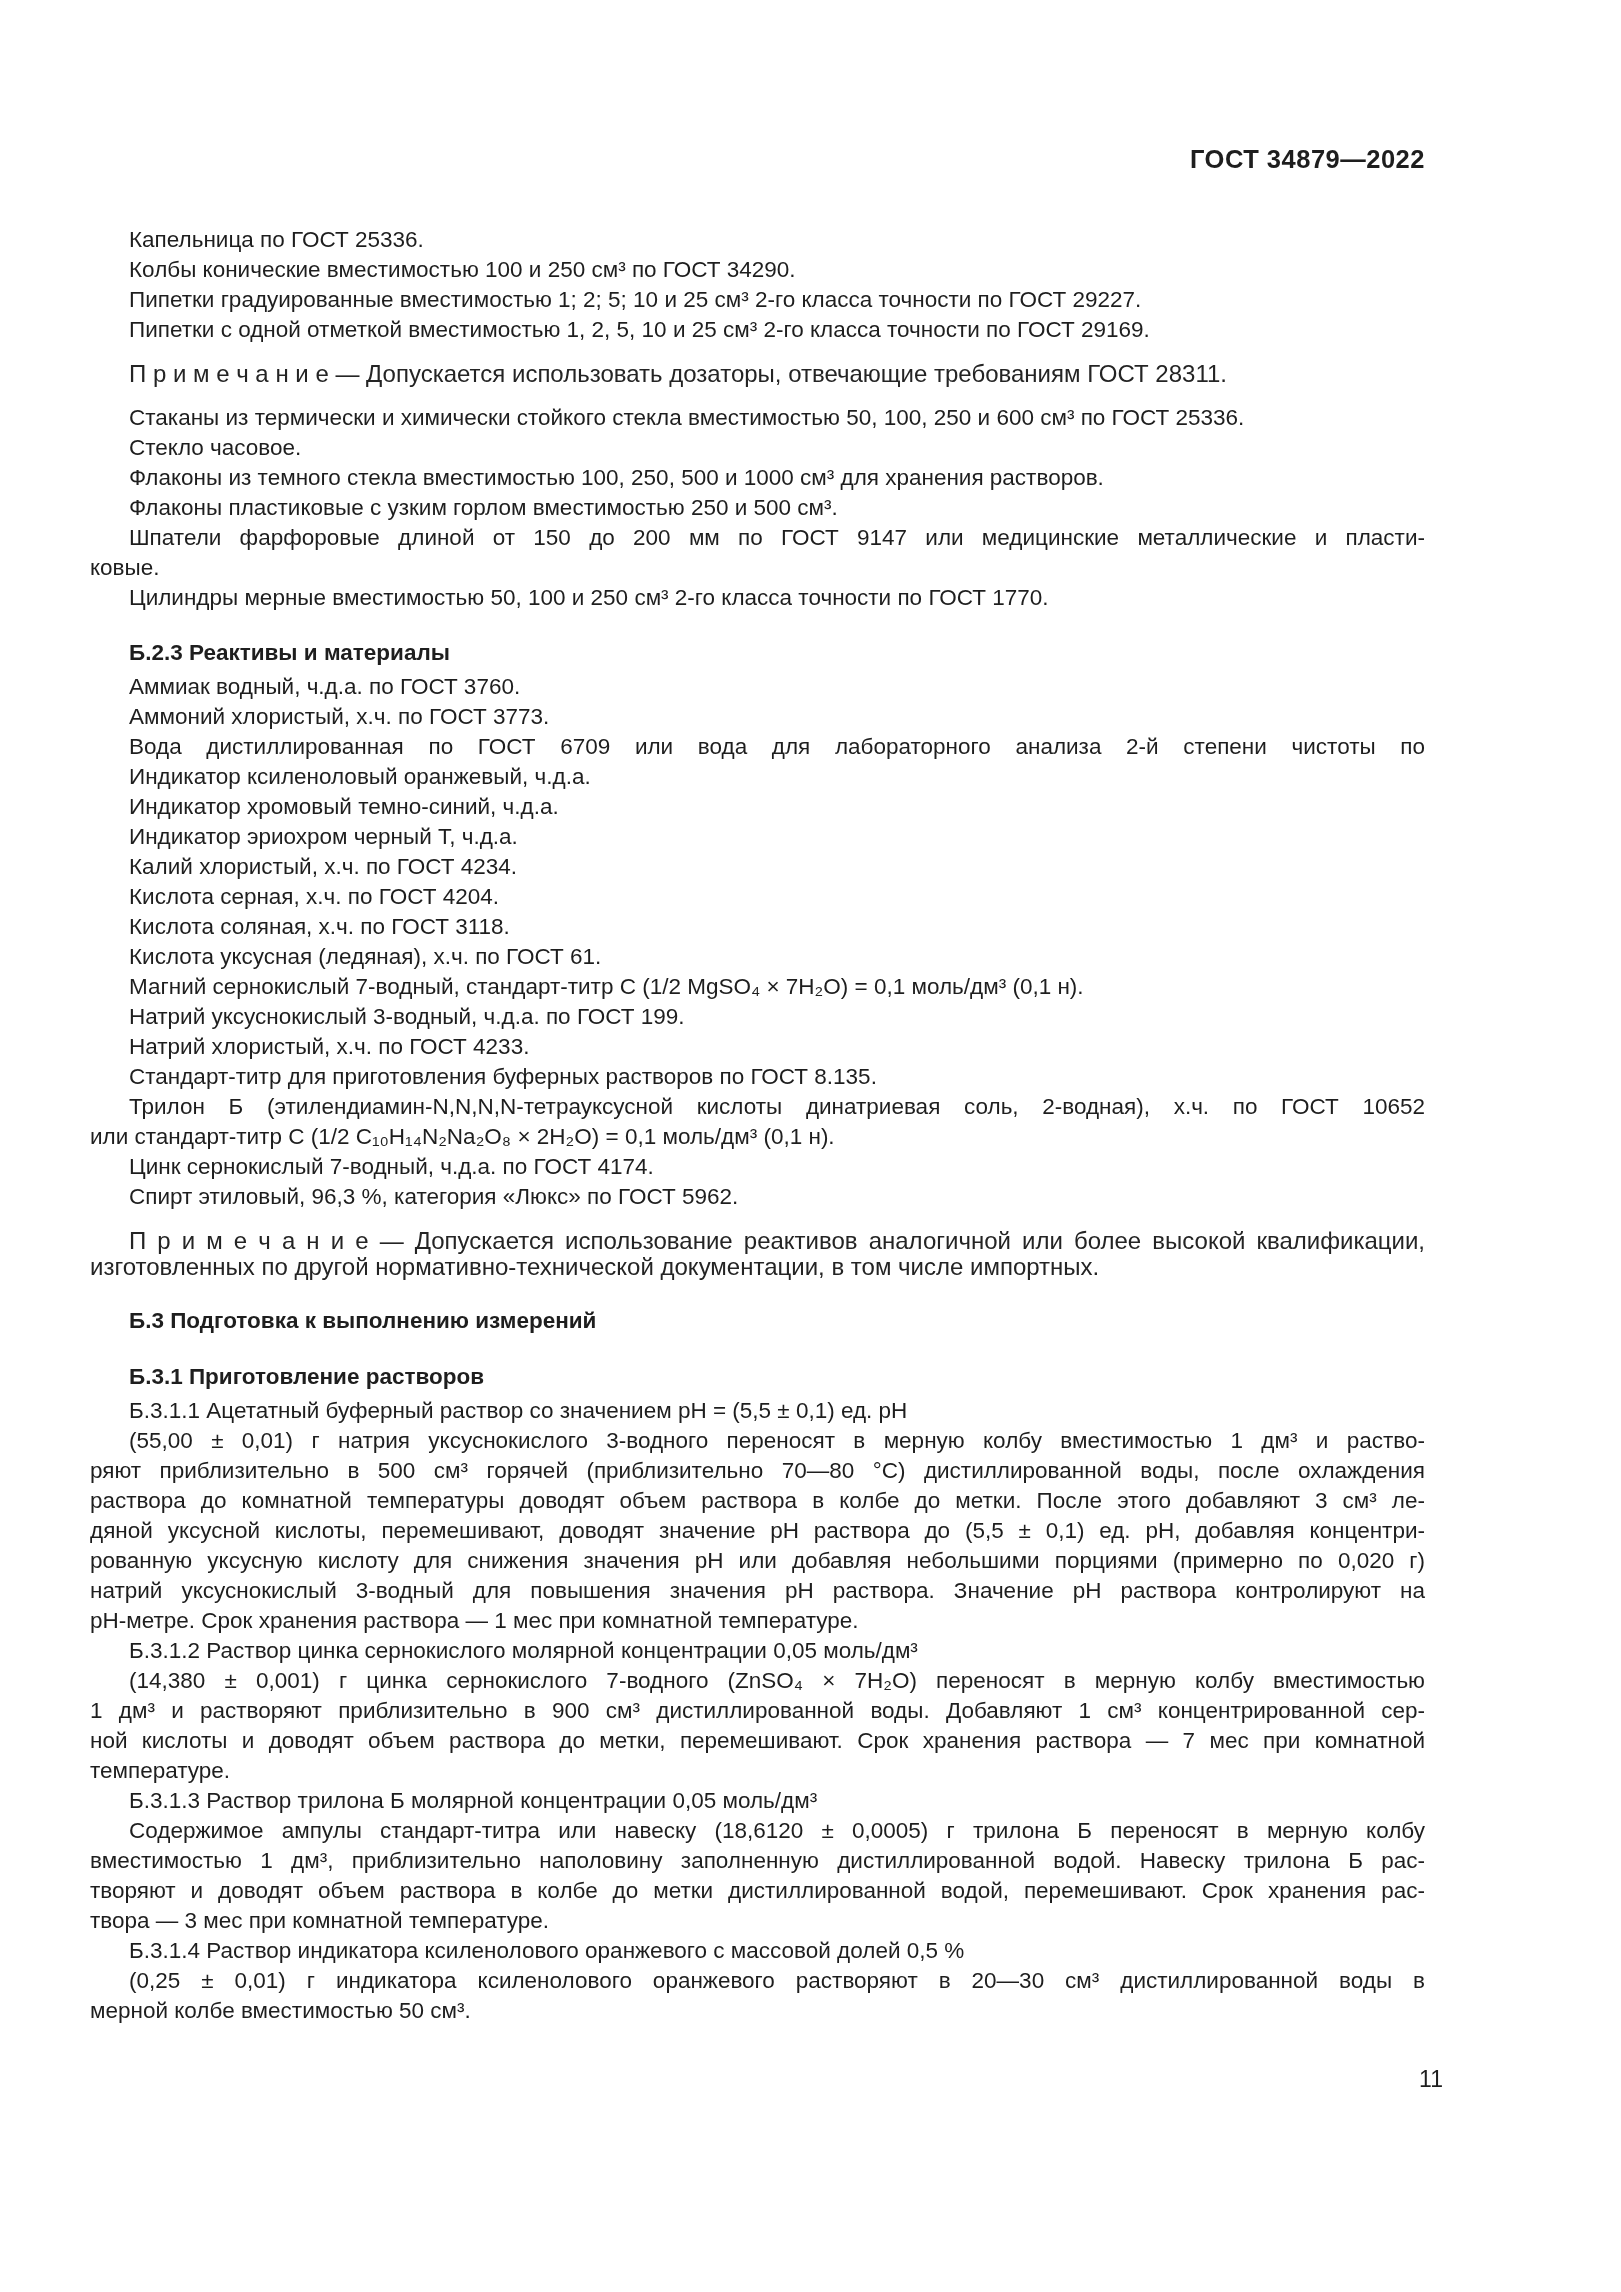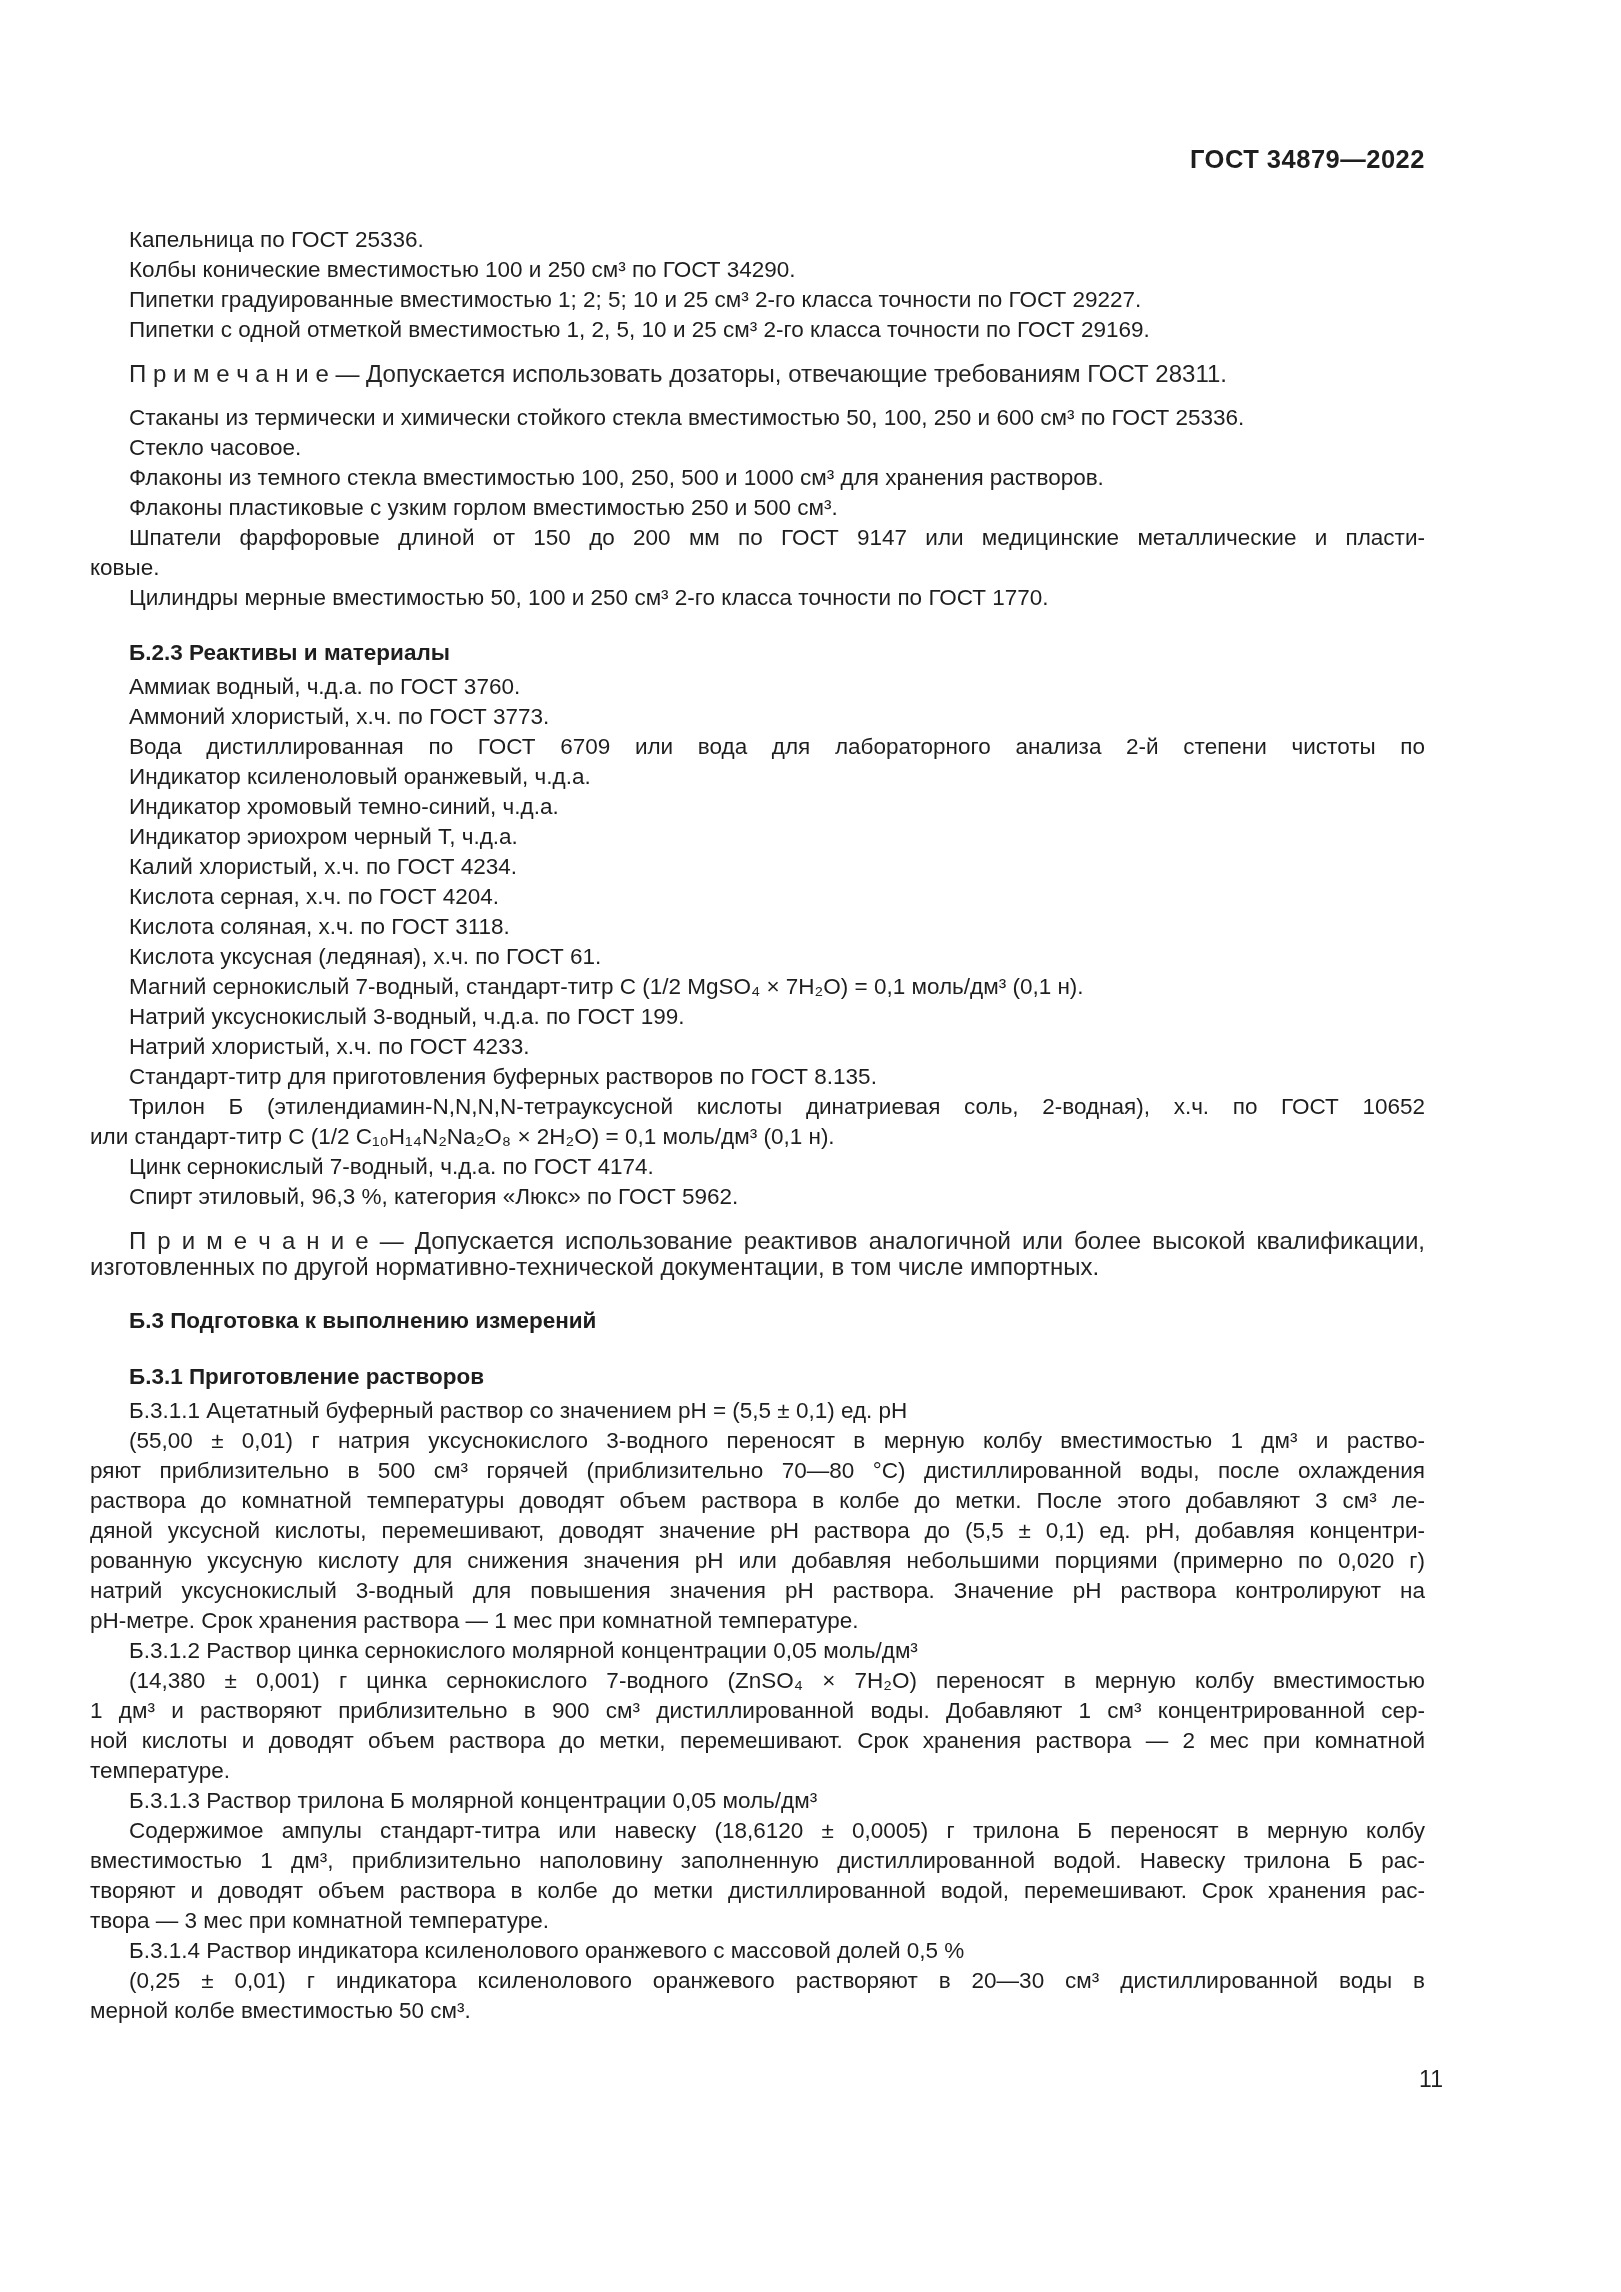--- a/index.html
+++ b/index.html
@@ -158,21 +158,21 @@
         <div class="line fill">рованную уксусную кислоту для снижения значения pH или добавляя небольшими порциями (примерно по 0,020 г)</div>
         <div class="line fill">натрий уксуснокислый 3-водный для повышения значения pH раствора. Значение pH раствора контролируют на</div>
         <div class="line">pH-метре. Срок хранения раствора — 1 мес при комнатной температуре.</div>
       </div>
       <div class="para">
         <div class="line first">Б.3.1.2 Раствор цинка сернокислого молярной концентрации 0,05 моль/дм³</div>
       </div>
       <div class="para">
         <div class="line first fill">(14,380 ± 0,001) г цинка сернокислого 7-водного (ZnSO₄ × 7H₂O) переносят в мерную колбу вместимостью</div>
         <div class="line fill">1 дм³ и растворяют приблизительно в 900 см³ дистиллированной воды. Добавляют 1 см³ концентрированной сер-</div>
-        <div class="line fill">ной кислоты и доводят объем раствора до метки, перемешивают. Срок хранения раствора — 2 мес при комнатной</div>
+        <div class="line fill">ной кислоты и доводят объем раствора до метки, перемешивают. Срок хранения раствора — 7 мес при комнатной</div>
         <div class="line">температуре.</div>
       </div>
       <div class="para">
         <div class="line first">Б.3.1.3 Раствор трилона Б молярной концентрации 0,05 моль/дм³</div>
       </div>
       <div class="para">
         <div class="line first fill">Содержимое ампулы стандарт-титра или навеску (18,6120 ± 0,0005) г трилона Б переносят в мерную колбу</div>
         <div class="line fill">вместимостью 1 дм³, приблизительно наполовину заполненную дистиллированной водой. Навеску трилона Б рас-</div>
         <div class="line fill">творяют и доводят объем раствора в колбе до метки дистиллированной водой, перемешивают. Срок хранения рас-</div>
         <div class="line">твора — 3 мес при комнатной температуре.</div>

